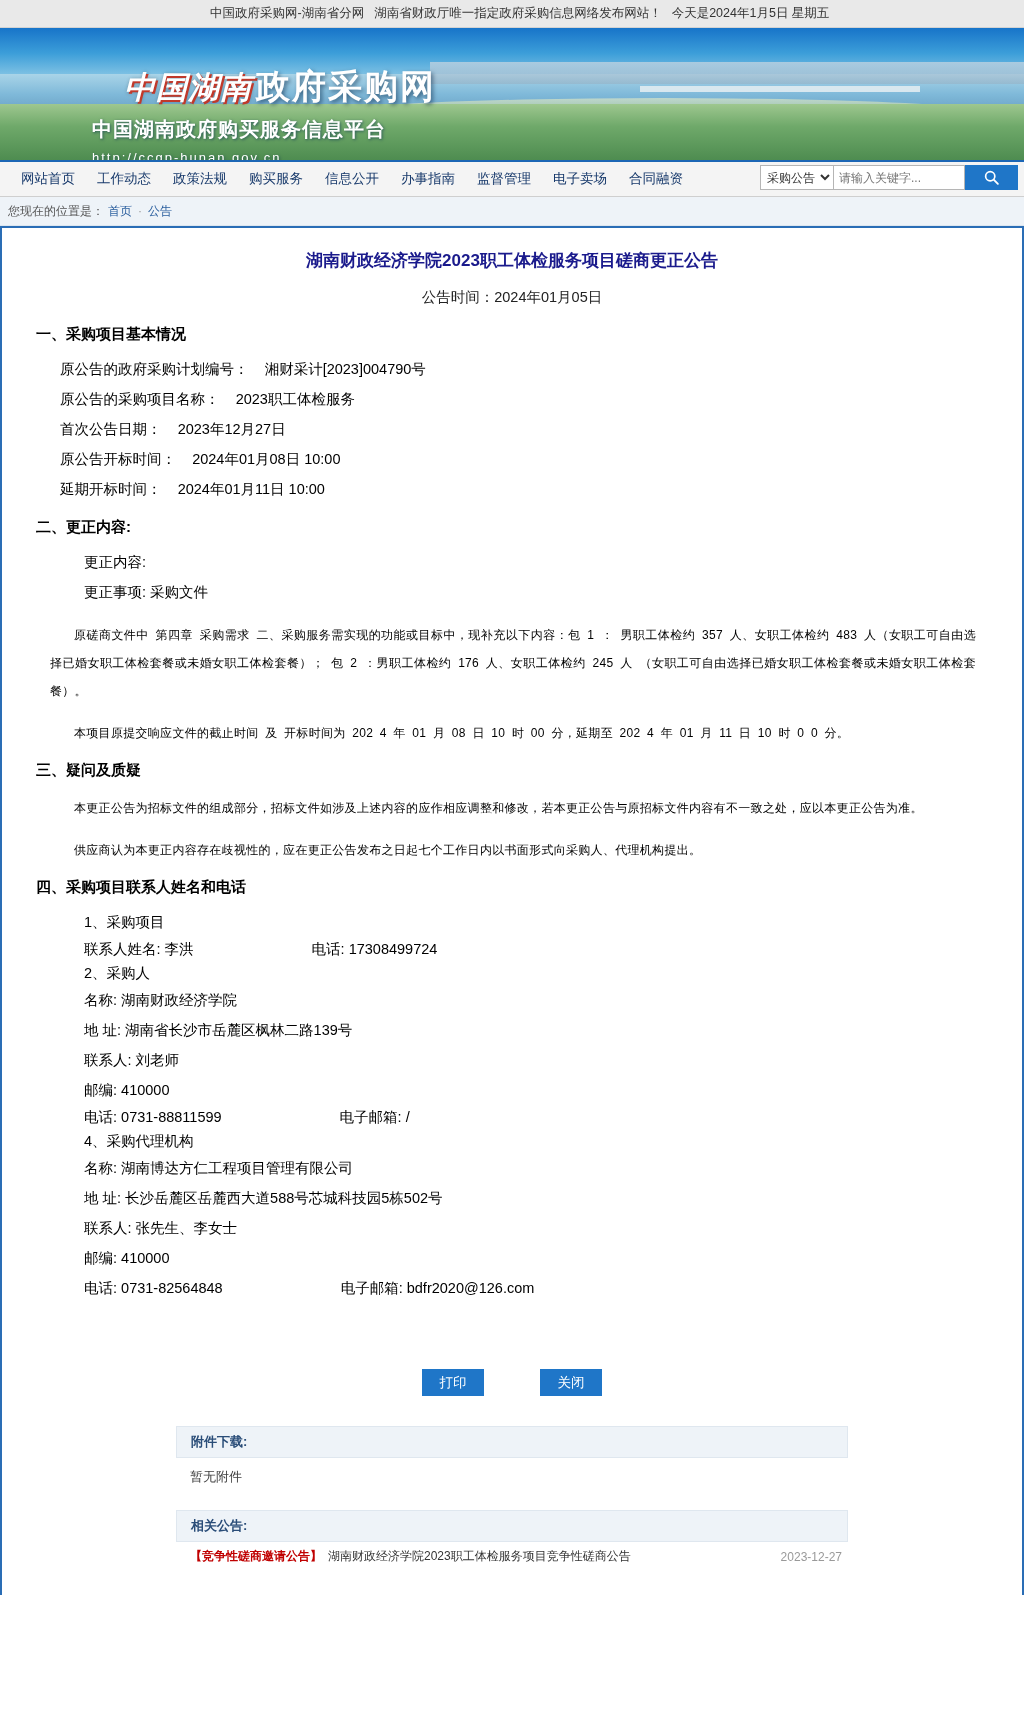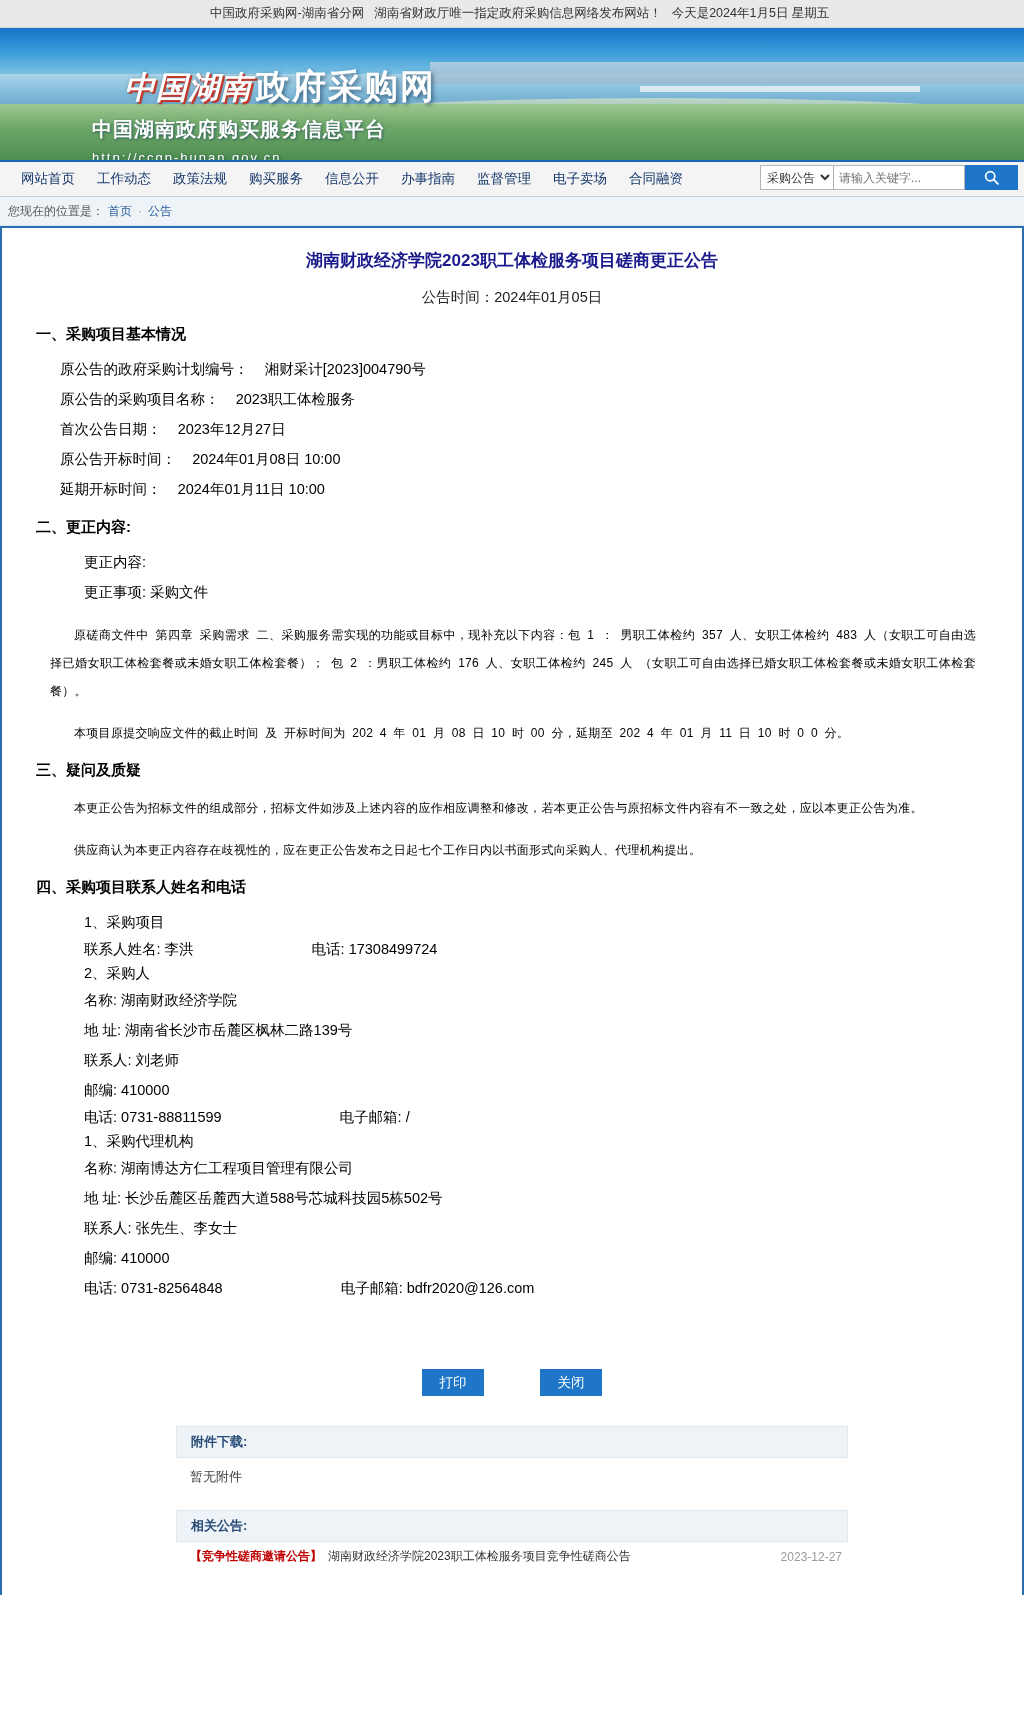--- a/index.html
+++ b/index.html
@@ -457,21 +457,21 @@
       <span>410000</span>
     </div>
     <div class="kv tight">
       <span class="k">电话:</span>
       <span>&nbsp;</span>
       <span>0731-88811599</span>
       <span class="v2">电子邮箱:</span>
       <span>&nbsp;</span>
       <span>/</span>
     </div>
-    <div class="line indent2 tight">1、采购代理机构</div>
+    <div class="line indent2 tight">4、采购代理机构</div>
 
     <div class="kv">
       <span class="k">名称:</span>
       <span>&nbsp;</span>
       <span>湖南博达方仁工程项目管理有限公司</span>
     </div>
     <div class="kv">
       <span class="k">地 址:</span>
       <span>&nbsp;</span>
       <span>长沙岳麓区岳麓西大道588号芯城科技园5栋502号</span>

